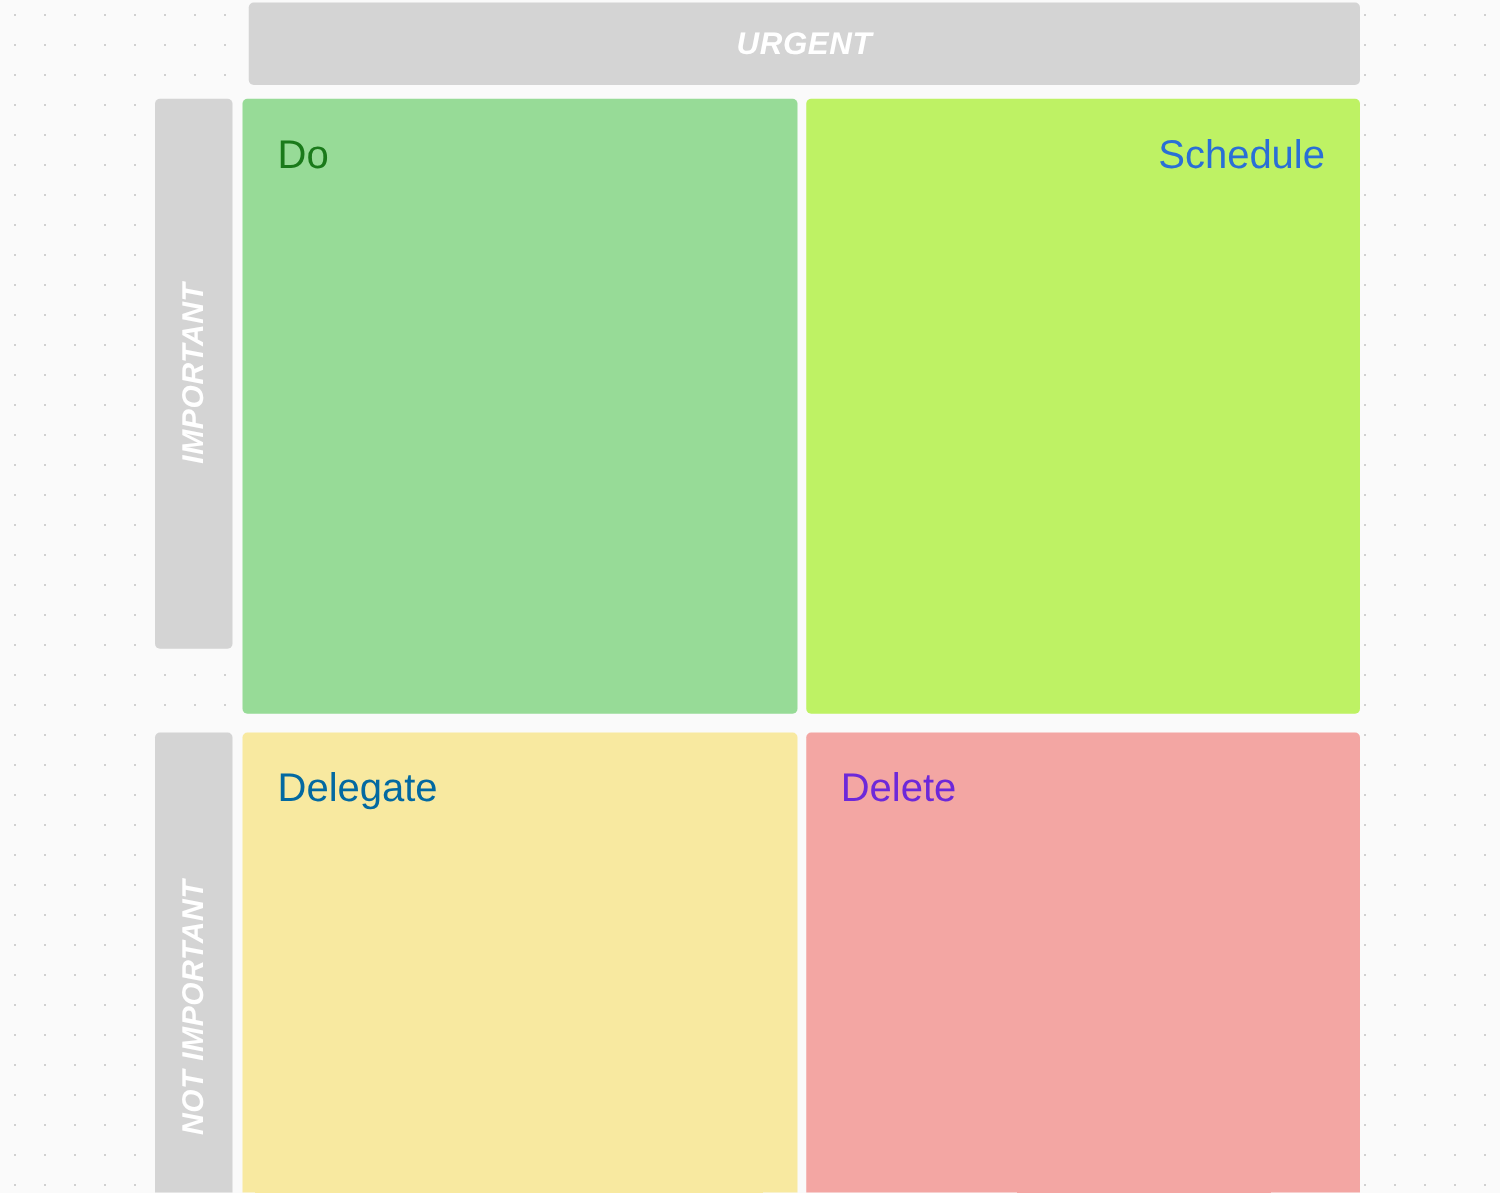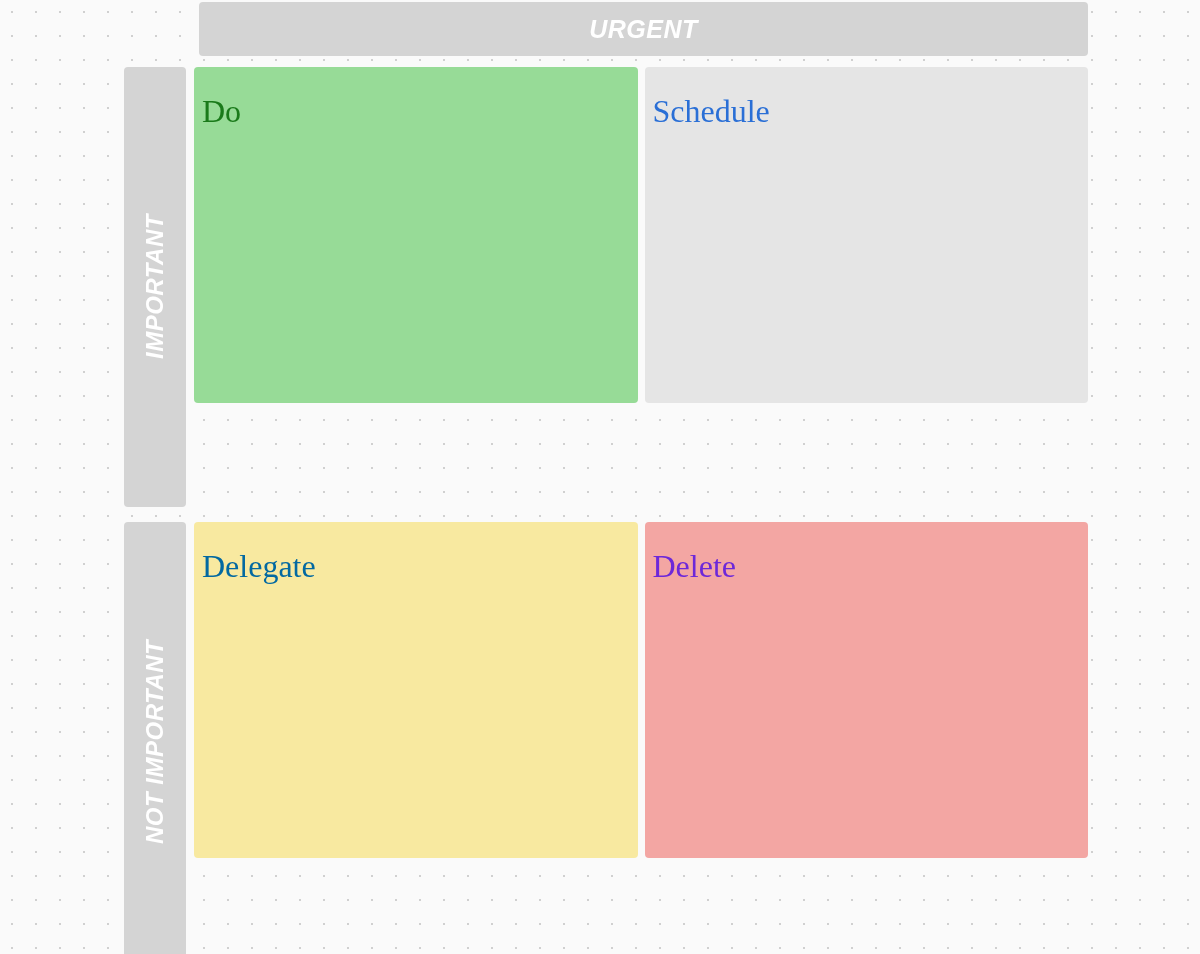--- a/index.html
+++ b/index.html
@@ -25,21 +25,21 @@
       width: 964px;
     }
     .col-headers {
       display: flex;
       gap: 8px;
       margin-left: 75px;
       margin-bottom: 11px;
     }
     .col-header {
       flex: 1;
-      height: 54px;
+      height: 66px;
       background-color: #d4d4d4;
       border-radius: 4px;
       display: flex;
       align-items: center;
       justify-content: center;
       color: #ffffff;
       font-size: 25px;
       font-weight: 700;
       font-style: italic;
       letter-spacing: 0.5px;
@@ -71,36 +71,36 @@
       height: 440px;
     }
     .quadrants-row {
       display: flex;
       gap: 7px;
       flex: 1;
     }
     .quadrant {
       flex: 1;
       border-radius: 4px;
-      padding: 26px 8px;
-      height: 336px;
-      font-family: Liberation Serif, serif;
+      padding: 26px 28px;
+      height: 492px;
     }
     .quadrant-label {
       font-size: 32px;
       font-weight: 500;
     }
     .q-do {
       background-color: #97db97;
     }
     .q-do .quadrant-label {
       color: #1a7a1a;
     }
     .q-schedule {
-      background-color: #e5e5e5;
+      background-color: #bef264;
+      text-align: right;
     }
     .q-schedule .quadrant-label {
       color: #2a6fd6;
     }
     .q-delegate {
       background-color: #f8e9a0;
     }
     .q-delegate .quadrant-label {
       color: #0369a1;
     }

